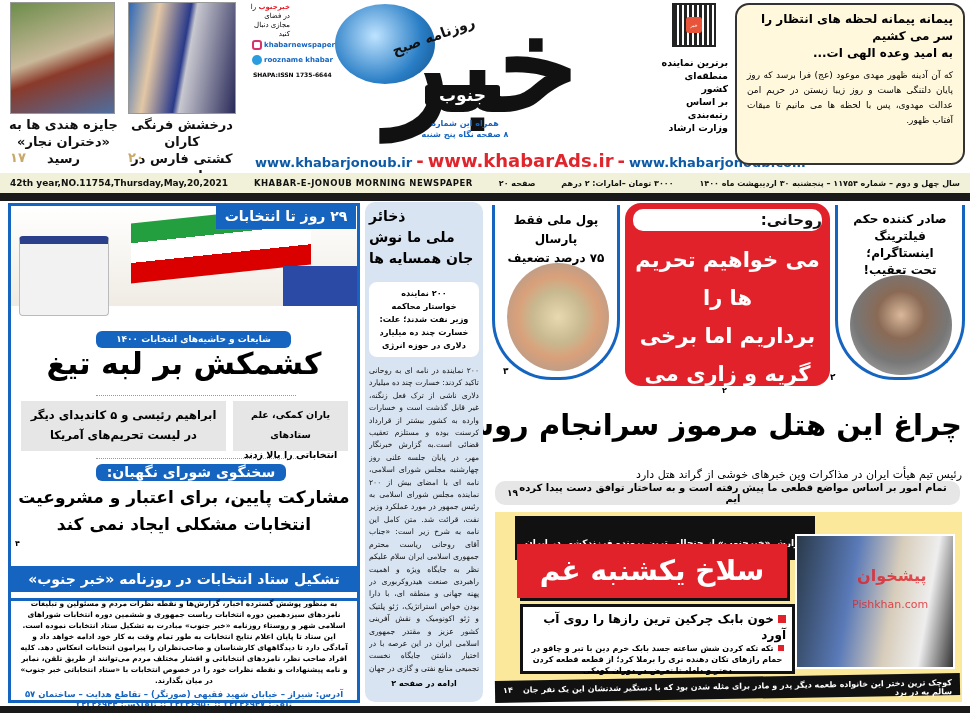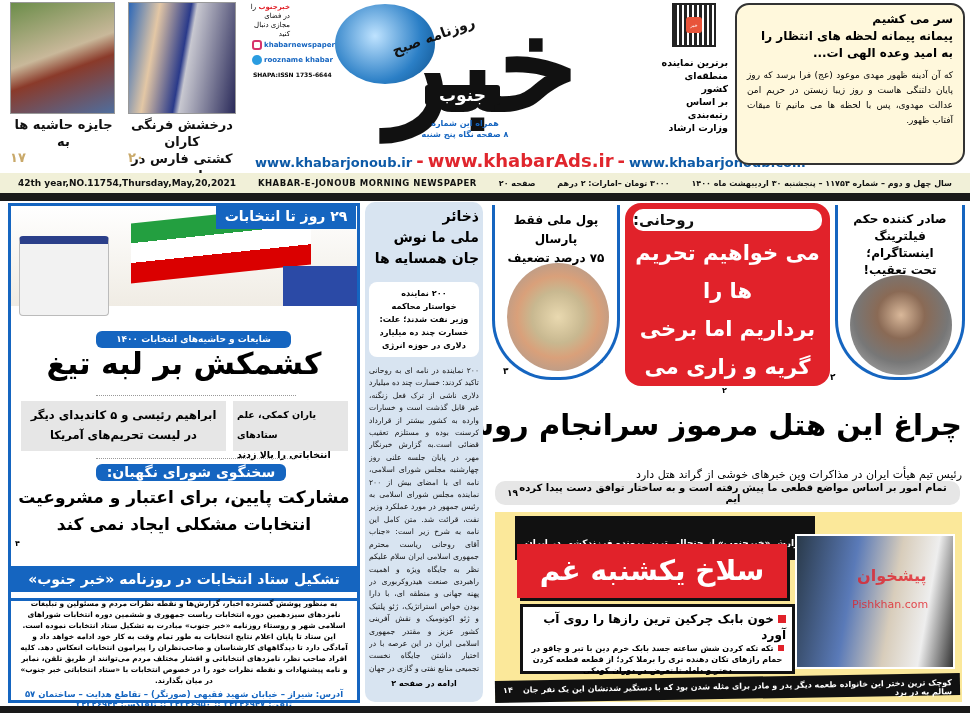--- a/index.html
+++ b/index.html
@@ -36,21 +36,22 @@
 .gray-sub{background:#e6e6e6}
 .dotted{border-top:1px dotted #999}
 </style>
 </head>
 <body>
 
 <div class="abs" style="left:0;top:0;width:970px;height:172px">
 
   <div class="abs photo" style="left:10px;top:2px;width:105px;height:112px;background:linear-gradient(160deg,#6c8d4a 0%,#c9b89a 45%,#8a3a2a 60%,#4f6e9e 100%)"></div>
   <div class="abs cap" style="left:6px;top:116px;width:115px">
-    <div>جایزه حاشیه ها به</div>
+    <div>جایزه هندی ها به</div>
+    <div>«دختران نجار» رسید</div>
   </div>
   <div class="abs pagenum" style="left:10px;top:150px">۱۷</div>
 
   <div class="abs photo photo2" style="left:128px;top:2px;width:108px;height:112px;background:linear-gradient(100deg,#2d68b8 0%,#e3c7a5 25%,#2a3a8a 50%,#c8c8d0 55%,#2a2a5a 100%)"></div>
   <div class="abs cap" style="left:122px;top:116px;width:120px">
     <div>درخشش فرنگی کاران</div>
     <div>کشتی فارس در جام تختی</div>
   </div>
   <div class="abs pagenum" style="left:128px;top:150px">۲۰</div>
 
@@ -90,49 +91,49 @@
   </div>
   <div class="abs rtl" style="left:660px;top:56px;width:68px;font-size:9.5px;font-weight:bold;line-height:13px">
     <div>برترین نماینده</div>
     <div>منطقه‌ای کشور</div>
     <div>بر اساس</div>
     <div>رتبه‌بندی</div>
     <div>وزارت ارشاد</div>
   </div>
 
   <div class="abs quote-box rtl" style="left:735px;top:3px;width:230px;height:162px">
+    <div style="font-size:12px;font-weight:bold;line-height:17px">پیمانه پیمانه لحظه های انتظار را</div>
     <div style="font-size:12px;font-weight:bold;line-height:17px">سر می کشیم</div>
-    <div style="font-size:12px;font-weight:bold;line-height:17px">پیمانه پیمانه لحظه های انتظار را</div>
     <div style="font-size:12px;font-weight:bold;line-height:17px">به امید وعده الهی ات...</div>
     <div style="font-size:9px;line-height:15px;margin-top:6px;text-align:justify">که آن آدینه ظهور مهدی موعود (عج) فرا برسد که روز پایان دلتنگی هاست و روز زیبا زیستن در حریم امن عدالت مهدوی، پس با لحظه ها می مانیم تا میقات آفتاب ظهور.</div>
   </div>
 </div>
 
-<div class="abs strip" style="left:0;top:173px;width:970px;padding:0 18px;justify-content:space-between;font-weight:bold">
+<div class="abs strip" style="left:0;top:173px;width:970px;padding:0 10px;justify-content:space-between;font-weight:bold">
   <span style="font-size:9px">42th year,NO.11754,Thursday,May,20,2021</span>
   <span style="font-size:8.5px;letter-spacing:0.5px">KHABAR-E-JONOUB MORNING NEWSPAPER</span>
   <span style="font-size:8px">۲۰ صفحه</span>
   <span style="font-size:8px;direction:rtl">۳۰۰۰ تومان –امارات: ۲ درهم</span>
   <span style="font-size:8px;direction:rtl">سال چهل و دوم – شماره ۱۱۷۵۴ – پنجشنبه ۳۰ اردیبهشت ماه ۱۴۰۰</span>
 </div>
 <div class="abs darkbar" style="left:0;top:193px;width:970px"></div>
 
 <div class="abs blue-frame" style="left:835px;top:205px;width:130px;height:175px;border-radius:0 0 60px 60px">
   <div class="rtl" style="padding:6px 6px 0 6px;font-size:12px;font-weight:bold;line-height:17px;text-align:center">
     <div>صادر کننده حکم</div>
     <div>فیلترینگ اینستاگرام؛</div>
     <div>تحت تعقیب!</div>
   </div>
   <div class="abs" style="left:12px;top:70px;width:102px;height:100px;border-radius:50%;background:radial-gradient(circle at 50% 40%,#d9b89a 0%,#8a6a55 30%,#777 60%,#bbb 100%)"></div>
 </div>
 <div class="abs" style="left:830px;top:372px;font-size:9px;font-weight:bold">۲</div>
 
 <div class="abs red-box rtl" style="left:625px;top:203px;width:205px;height:183px;padding:6px 8px">
-  <div class="pill" style="text-align:left;font-size:15px;font-weight:bold;line-height:22px">روحانی:</div>
-  <div style="text-align:center;font-size:21px;font-weight:bold;line-height:38px;margin-top:3px">
+  <div class="pill" style="text-align:right;font-size:15px;font-weight:bold;line-height:22px">روحانی:</div>
+  <div style="text-align:center;font-size:21px;font-weight:bold;line-height:38px;margin-top:10px">
     <div>می خواهیم تحریم ها را</div>
     <div>برداریم اما برخی</div>
     <div>گریه و زاری می کنند!</div>
   </div>
 </div>
 <div class="abs" style="left:722px;top:386px;font-size:8px;font-weight:bold">۲</div>
 
 <div class="abs blue-frame" style="left:492px;top:205px;width:128px;height:175px;border-radius:0 0 60px 60px">
   <div class="rtl" style="padding:6px 6px 0 6px;font-size:12px;font-weight:bold;line-height:19px;text-align:center">
     <div>پول ملی فقط پارسال</div>
@@ -160,21 +161,21 @@
     <div style="font-size:12px;font-weight:bold;line-height:16px"><span class="bullet"></span><span>خون بابک چرکین ترین رازها را روی آب آورد</span></div>
     <div style="font-size:8px;font-weight:bold;line-height:11px;text-align:center"><span class="bullet" style="width:6px;height:6px"></span><span>تکه تکه کردن شش ساعته جسد بابک خرم دین با تبر و چاقو در حمام رازهای تکان دهنده تری را برملا کرد؛ از قطعه قطعه کردن دختر و داماد تا تعرض در دوران کودکی</span></div>
   </div>
   <div class="abs black-band rtl" style="left:0px;top:165px;width:465px;height:22px;font-size:8px;font-weight:bold;padding:5px 8px;display:flex;justify-content:space-between;transform:rotate(-1deg)">
     <span>کوچک ترین دختر این خانواده طعمه دیگر پدر و مادر برای مثله شدن بود که با دستگیر شدنشان این یک نفر جان سالم به در برد</span>
     <span>۱۴</span>
   </div>
 </div>
 
 <div class="abs mid rtl" style="left:365px;top:202px;width:118px;height:500px;padding:4px">
-  <div style="text-align:right;font-size:14px;font-weight:bold;line-height:21px">
+  <div style="text-align:left;font-size:14px;font-weight:bold;line-height:21px">
     <div>ذخائر</div>
     <div>ملی ما نوش</div>
     <div>جان همسایه ها</div>
   </div>
   <div class="mid-inner" style="margin-top:13px;padding:5px 2px;text-align:center;font-size:8.2px;font-weight:bold;line-height:13px">
     <div>۲۰۰ نماینده</div>
     <div>خواستار محاکمه</div>
     <div>وزیر نفت شدند؛ علت:</div>
     <div>خسارت چند ده میلیارد</div>
     <div>دلاری در حوزه انرژی</div>
@@ -192,21 +193,21 @@
   <div class="abs blue-tag rtl" style="left:205px;top:-3px;width:140px;height:26px;font-size:14px;font-weight:bold;text-align:center;line-height:26px;border-radius:0">۲۹ روز تا انتخابات</div>
 
   <div class="abs blue-tag rtl" style="left:85px;top:125px;width:195px;height:17px;font-size:9px;font-weight:bold;text-align:center;line-height:17px">شایعات و حاشیه‌های انتخابات ۱۴۰۰</div>
   <div class="abs rtl" style="left:0;top:140px;width:346px;text-align:center;font-size:30px;font-weight:bold;letter-spacing:-1px">کشمکش بر لبه تیغ</div>
   <div class="abs dotted" style="left:85px;top:189px;width:200px"></div>
 
   <div class="abs gray-sub rtl" style="left:10px;top:195px;width:205px;height:50px;padding:4px;text-align:center;font-size:11.5px;font-weight:bold;line-height:20px">
     <div>ابراهیم رئیسی و ۵ کاندیدای دیگر</div>
     <div>در لیست تحریم‌های آمریکا</div>
   </div>
-  <div class="abs gray-sub rtl" style="left:222px;top:195px;width:115px;height:50px;padding:4px;text-align:left;font-size:9.5px;font-weight:bold;line-height:20px">
+  <div class="abs gray-sub rtl" style="left:222px;top:195px;width:115px;height:50px;padding:4px;text-align:center;font-size:9.5px;font-weight:bold;line-height:20px">
     <div>یاران کمکی، علم ستادهای</div>
     <div>انتخاباتی را بالا زدند</div>
   </div>
   <div class="abs dotted" style="left:85px;top:252px;width:200px"></div>
 
   <div class="abs blue-tag rtl" style="left:85px;top:258px;width:190px;height:17px;font-size:14px;font-weight:bold;text-align:center;line-height:17px">سخنگوی شورای نگهبان:</div>
   <div class="abs rtl" style="left:0;top:278px;width:346px;text-align:center;font-size:17px;font-weight:bold;line-height:27px">
     <div>مشارکت پایین، برای اعتبار و مشروعیت</div>
     <div>انتخابات مشکلی ایجاد نمی کند</div>
   </div>

